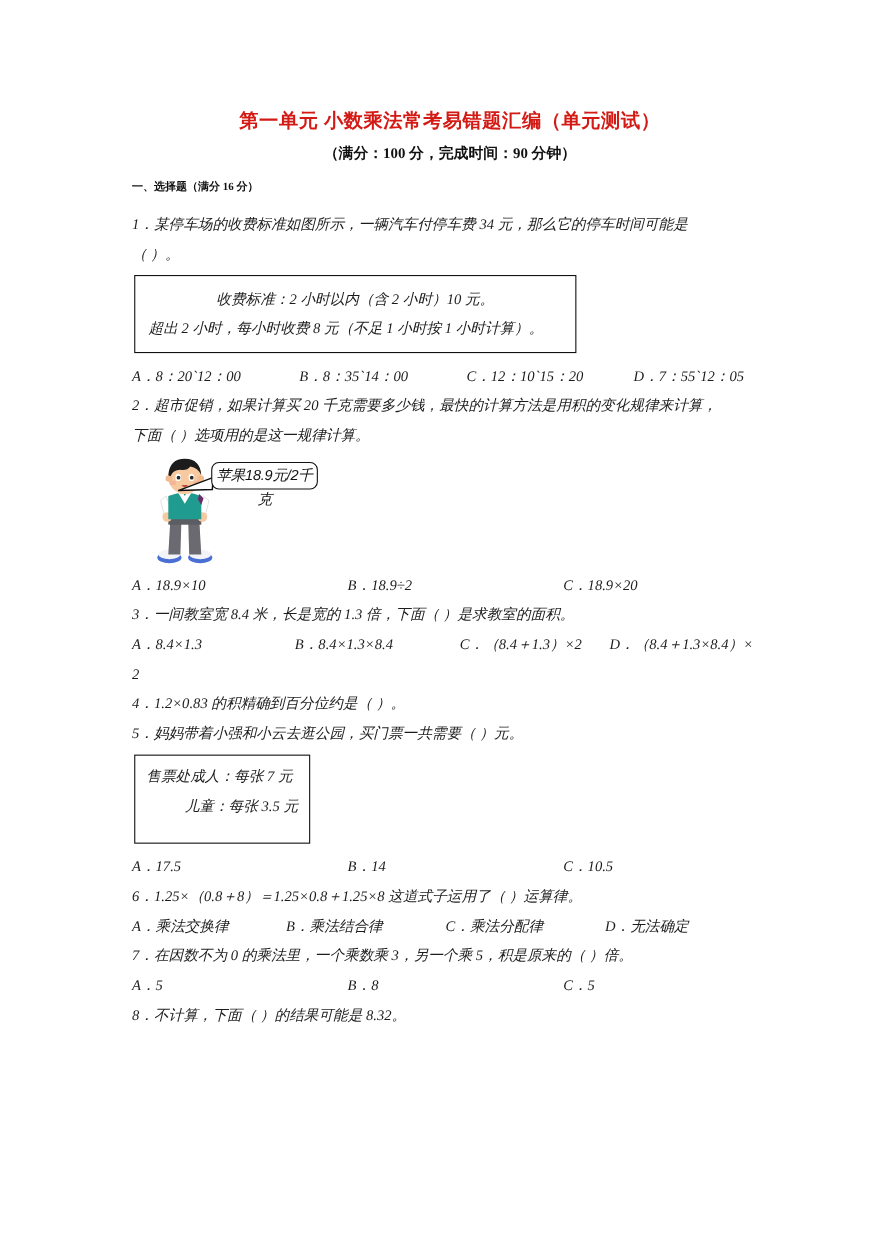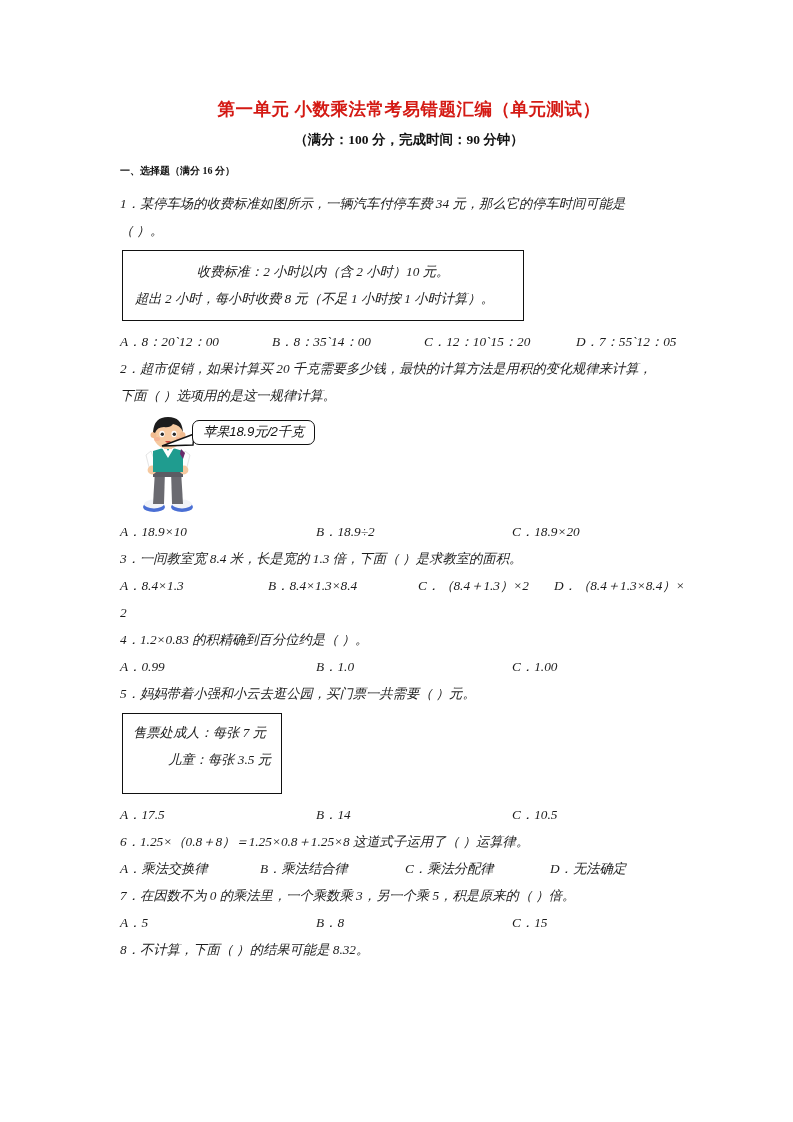--- a/index.html
+++ b/index.html
@@ -101,21 +101,21 @@
   .illus {
     position: relative;
     height: 103px;
     margin: 4px 0 2px 0;
   }
   .boy { position: absolute; left: 17px; top: 2px; }
   .bubble {
     position: absolute;
     left: 72px;
     top: 7px;
-    width: 123px;
+    width: 97px;
     height: 25px;
     border: 1.4px solid #111;
     border-radius: 7px;
     background: #fff;
     box-sizing: border-box;
     font-size: 13.2px;
     line-height: 22px;
     text-align: center;
     color: #111;
     font-family: "Liberation Sans", sans-serif;
@@ -215,23 +215,20 @@
     <div class="q-block">
       <div class="q-text">3．一间教室宽 8.4 米，长是宽的 1.3 倍，下面（        ）是求教室的面积。</div>
       <div class="opts wrap">
         <span class="opt" style="width:148px">A．8.4×1.3</span><span class="opt" style="width:150px">B．8.4×1.3×8.4</span><span class="opt" style="width:136px">C．（8.4＋1.3）×2</span><span class="opt">D．（8.4＋1.3×8.4）×</span>
         <div>2</div>
       </div>
     </div>
 
     <div class="q-block">
       <div class="q-text">4．1.2×0.83 的积精确到百分位约是（        ）。</div>
-      <div class="opts">
-        <span class="opt opt-3">A．0.99</span><span class="opt opt-3">B．1.0</span><span class="opt">C．1.00</span>
-      </div>
     </div>
 
     <div class="q-block">
       <div class="q-text">5．妈妈带着小强和小云去逛公园，买门票一共需要（        ）元。</div>
       <div class="infobox tickets">
         <div>售票处成人：每张 7 元</div>
         <div class="line-indent">儿童：每张 3.5 元</div>
       </div>
       <div class="opts">
         <span class="opt opt-3">A．17.5</span><span class="opt opt-3">B．14</span><span class="opt">C．10.5</span>
@@ -241,21 +238,21 @@
     <div class="q-block">
       <div class="q-text">6．1.25×（0.8＋8）＝1.25×0.8＋1.25×8 这道式子运用了（     ）运算律。</div>
       <div class="opts">
         <span class="opt" style="width:140px">A．乘法交换律</span><span class="opt" style="width:145px">B．乘法结合律</span><span class="opt" style="width:145px">C．乘法分配律</span><span class="opt">D．无法确定</span>
       </div>
     </div>
 
     <div class="q-block">
       <div class="q-text">7．在因数不为 0 的乘法里，一个乘数乘 3，另一个乘 5，积是原来的（        ）倍。</div>
       <div class="opts">
-        <span class="opt opt-3">A．5</span><span class="opt opt-3">B．8</span><span class="opt">C．15</span>
+        <span class="opt opt-3">A．5</span><span class="opt opt-3">B．8</span><span class="opt">C．5</span>
       </div>
     </div>
 
     <div class="q-block">
       <div class="q-text">8．不计算，下面（        ）的结果可能是 8.32。</div>
     </div>
 
   </div>
 </div>
 

